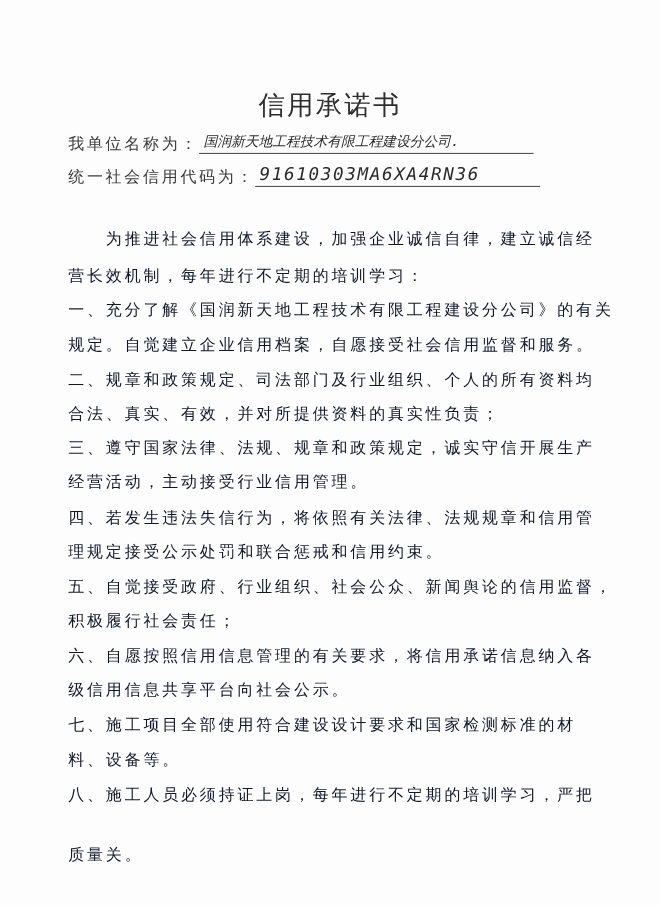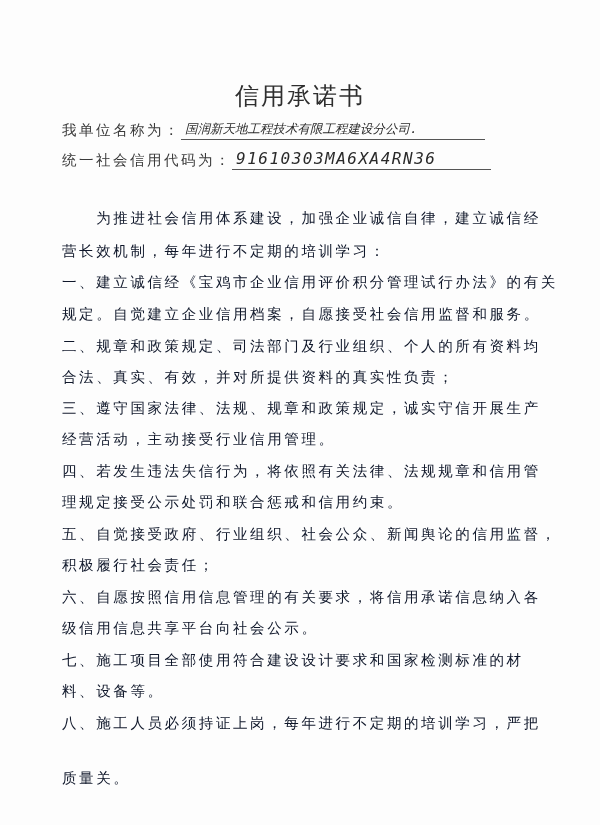--- a/index.html
+++ b/index.html
@@ -84,21 +84,21 @@
     <span class="field-value">国润新天地工程技术有限工程建设分公司.</span>
   </div>
 
   <div class="field-row row-code">
     <span class="field-label">统一社会信用代码为：</span>
     <span class="field-value">91610303MA6XA4RN36</span>
   </div>
 
   <div class="body-line" style="top:208px">　　为推进社会信用体系建设，加强企业诚信自律，建立诚信经</div>
   <div class="body-line" style="top:241px">营长效机制，每年进行不定期的培训学习：</div>
-  <div class="body-line" style="top:272px">一、建立诚信经《宝鸡市企业信用评价积分管理试行办法》的有关</div>
+  <div class="body-line" style="top:272px">一、充分了解《国润新天地工程技术有限工程建设分公司》的有关</div>
   <div class="body-line" style="top:304px">规定。自觉建立企业信用档案，自愿接受社会信用监督和服务。</div>
   <div class="body-line" style="top:336px">二、规章和政策规定、司法部门及行业组织、个人的所有资料均</div>
   <div class="body-line" style="top:398px">三、遵守国家法律、法规、规章和政策规定，诚实守信开展生产</div>
   <div class="body-line" style="top:367px">合法、真实、有效，并对所提供资料的真实性负责；</div>
   <div class="body-line" style="top:429px">经营活动，主动接受行业信用管理。</div>
   <div class="body-line" style="top:461px">四、若发生违法失信行为，将依照有关法律、法规规章和信用管</div>
   <div class="body-line" style="top:492px">理规定接受公示处罚和联合惩戒和信用约束。</div>
   <div class="body-line" style="top:524px">五、自觉接受政府、行业组织、社会公众、新闻舆论的信用监督，</div>
   <div class="body-line" style="top:555px">积极履行社会责任；</div>
   <div class="body-line" style="top:618px">级信用信息共享平台向社会公示。</div>

